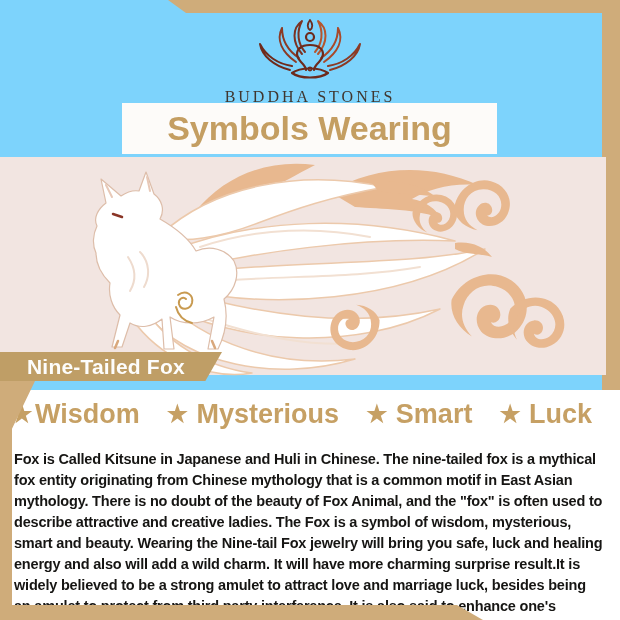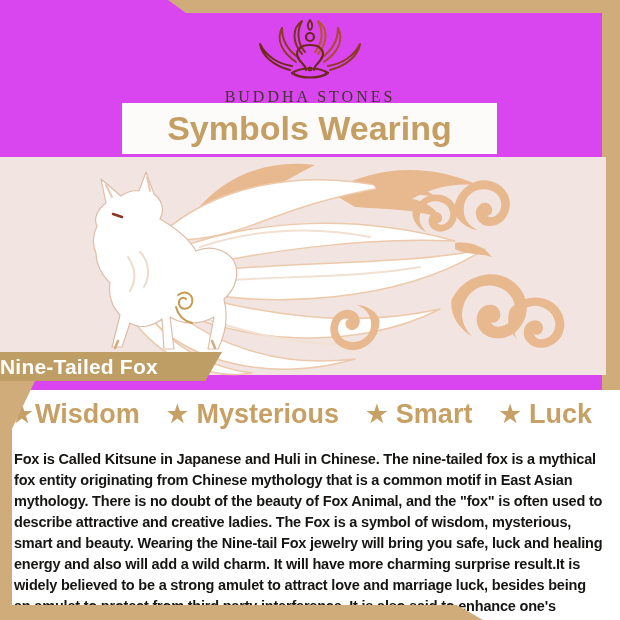--- a/index.html
+++ b/index.html
@@ -1,18 +1,18 @@
 <!DOCTYPE html>
 <html><head>
 <meta charset="utf-8">
 <style>
   html,body{margin:0;padding:0;background:#ffffff;}
   .canvas{
     position:relative;width:620px;height:620px;overflow:hidden;
-    background:#d946ef;
+    background:#7dd3fc;
     font-family:"Liberation Sans","DejaVu Sans",sans-serif;
   }
   
   .top-band{
     position:absolute;left:0;top:0;width:620px;height:13px;background:#cfac7a;
     clip-path:polygon(27.1% 0,100% 0,100% 100%,30% 100%);
   }
   .right-bar{
     position:absolute;left:602px;top:0;width:18px;height:468px;background:#cfac7a;
     clip-path:polygon(0 0,100% 0,100% 100%,0 96.6%);
@@ -43,21 +43,21 @@
   
   .illustration{position:absolute;left:0;top:157px;width:606px;height:233px;}
   .illustration .pink{position:absolute;left:0;top:0;width:100%;height:218px;background:#f2e5e1;}
   .illustration svg{position:absolute;left:0;top:0;}
   .ribbon{
     position:absolute;left:0;top:352px;width:222px;height:29px;background:#bf9e66;
     clip-path:polygon(0 0,100% 0,92.5% 100%,0 100%);
     display:flex;align-items:center;
   }
   .ribbon span{
-    color:#fdfdfc;font-size:21px;font-weight:700;letter-spacing:0.2px;
+    padding-left:27px;color:#fdfdfc;font-size:21px;font-weight:700;letter-spacing:0.2px;
   }
   
   .content{position:absolute;left:0;top:390px;width:620px;height:230px;background:#ffffff;}
   .traits{
     position:absolute;left:0;top:8px;width:602px;text-align:center;
     color:#c6a064;font-size:27px;font-weight:700;white-space:nowrap;
   }
   .trait{display:inline-block;margin:0 9px;}
   .trait .star{margin-right:7px;}
   .trait:first-child .star{margin-right:1px;}

